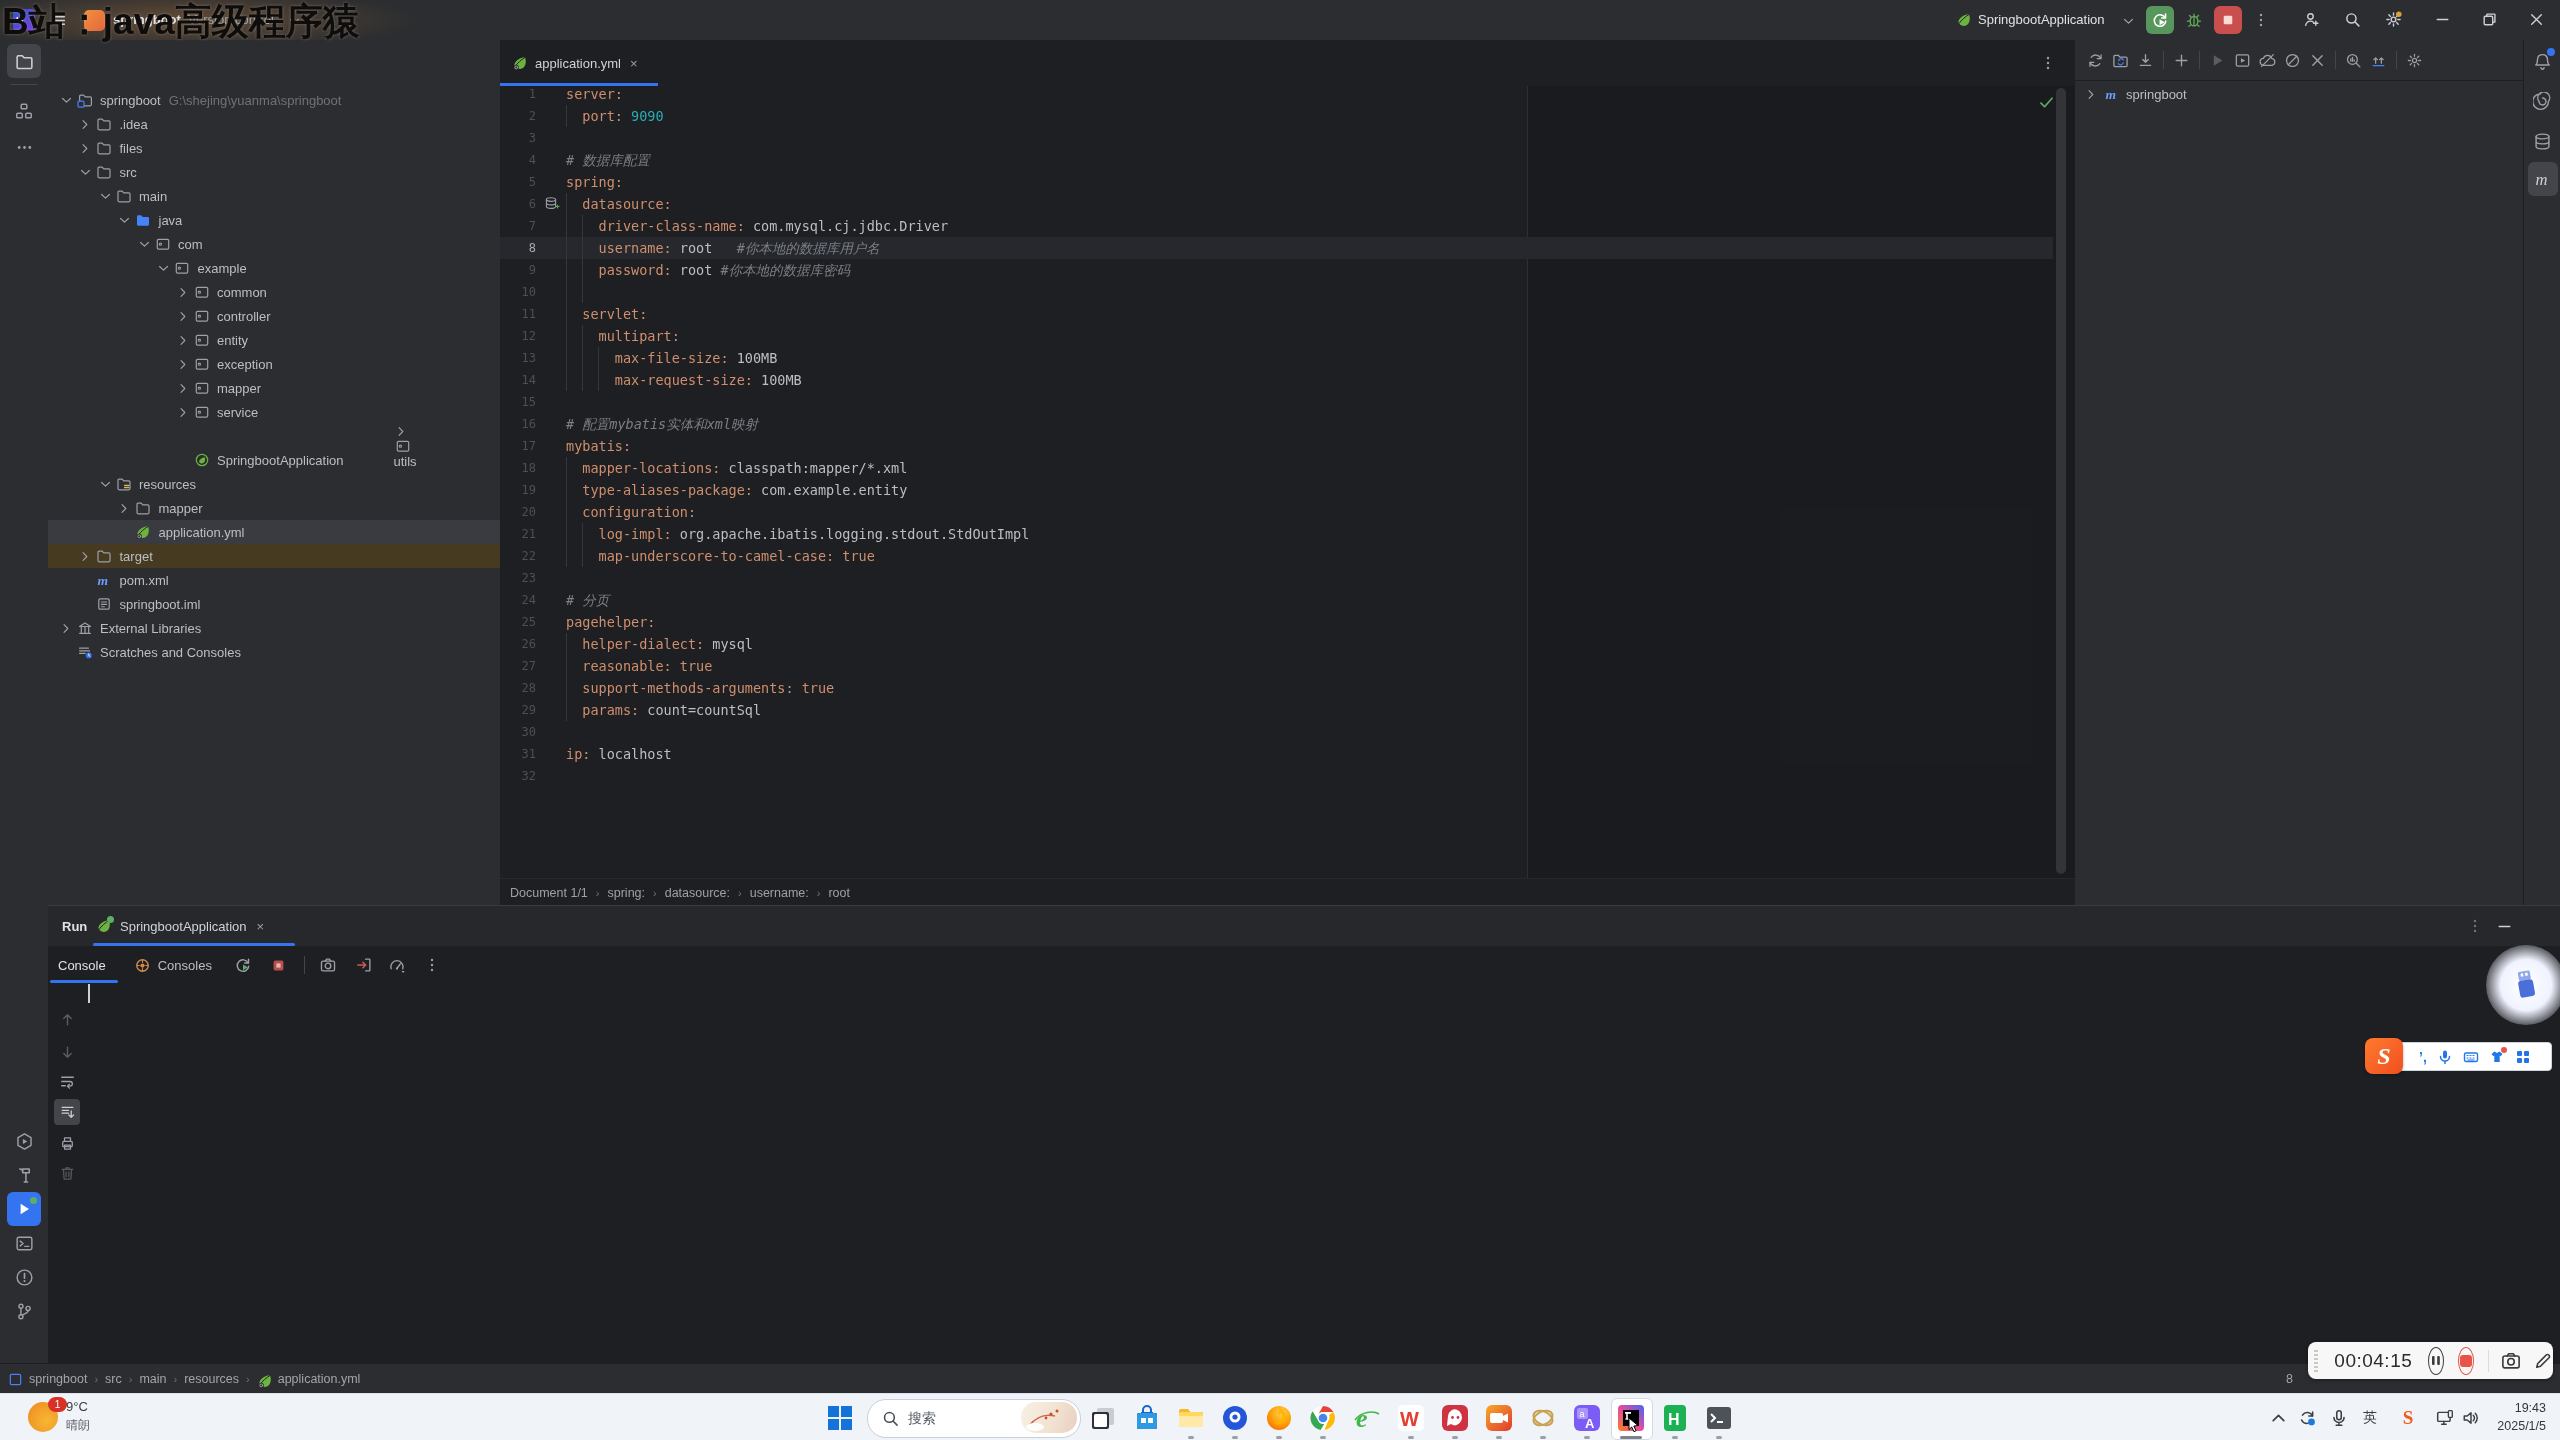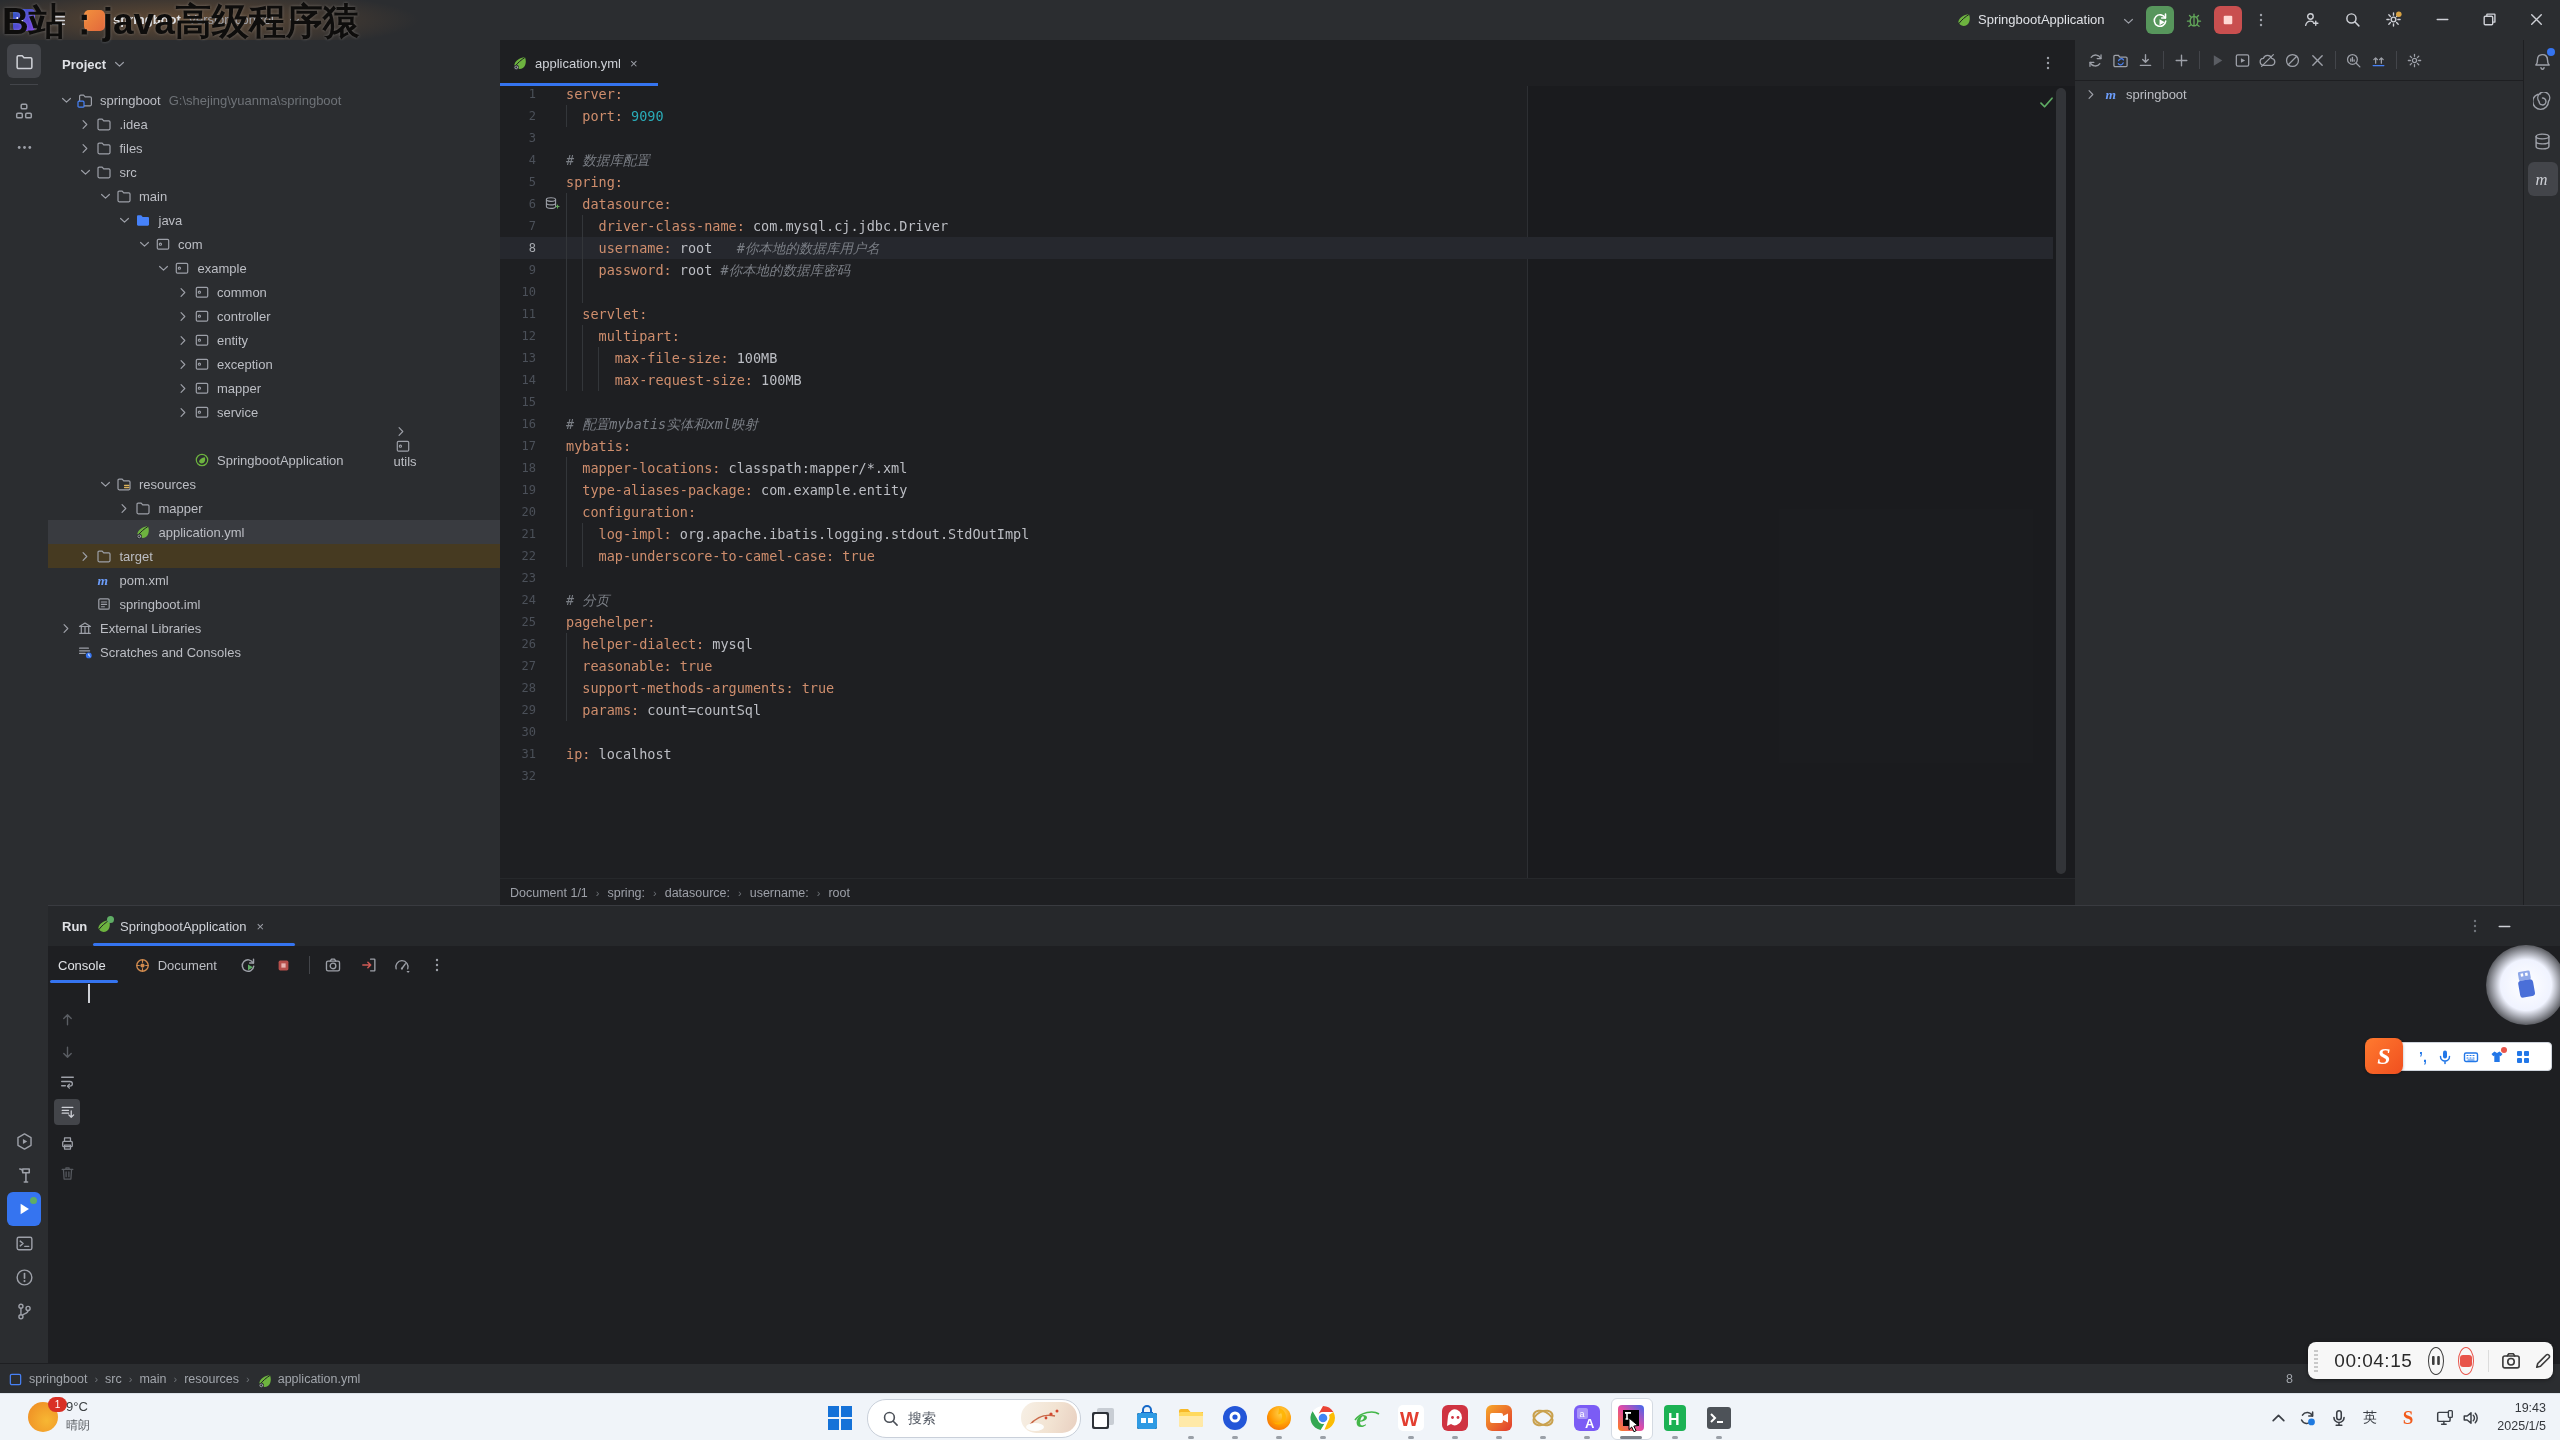--- a/index.html
+++ b/index.html
@@ -222,28 +222,20 @@
     <div class="stripicon" style="top: 1254px;">
       <svg width="19" height="19" viewBox="0 0 16 16" fill="none" stroke-linecap="round" stroke-linejoin="round">
         <circle cx="5" cy="3.6" r="1.7" stroke="#9da0a8" stroke-width="1.2"></circle>
         <circle cx="11" cy="5.4" r="1.7" stroke="#9da0a8" stroke-width="1.2"></circle>
         <circle cx="5" cy="12.4" r="1.7" stroke="#9da0a8" stroke-width="1.2"></circle>
         <path d="M5 5.3v5.4M11 7.1c0 2.3-2.5 2.6-4.3 3.6" stroke="#9da0a8" stroke-width="1.2"></path>
       </svg>
     </div>
   </div>
 <div id="project" class="abs">
-    <div id="project-header">
-      <span>Project</span>
-      <span style="margin-left:7px;display:inline-flex">
-        <svg width="13" height="13" viewBox="0 0 16 16" fill="none" stroke-linecap="round" stroke-linejoin="round">
-          <path d="M3.2 5.5 8 10.1 12.8 5.5" stroke="#9da0a8" stroke-width="1.4"></path>
-        </svg>
-      </span>
-    </div>
     <div class="treerow" style="top: 48px; padding-left: 11px;">
       <span class="chev">
         <svg width="13" height="13" viewBox="0 0 16 16" fill="none" stroke-linecap="round" stroke-linejoin="round">
           <path d="M3.2 5.5 8 10.1 12.8 5.5" stroke="#9da0a8" stroke-width="1.4"></path>
         </svg>
       </span>
       <span class="ticon">
         <svg width="16" height="16" viewBox="0 0 16 16" fill="none" stroke-linecap="round" stroke-linejoin="round">
           <path d="M2.6 4.4c0-.7.5-1.2 1.2-1.2h2.8l1.5 1.7h5.1c.7 0 1.2.5 1.2 1.2v6.5c0 .7-.5 1.2-1.2 1.2H3.8c-.7 0-1.2-.5-1.2-1.2z" stroke="#9da0a8" stroke-width="1.2"></path>
           <rect x="1" y="9.2" width="6" height="6" rx="1" fill="#2b2d30" stroke="#4682fa" stroke-width="1.2"></rect>
@@ -839,21 +831,21 @@
     <div id="run-toolbar">
       <span id="console-tab">Console</span>
       <span id="actuator-tab">
         <span style="display:inline-flex;margin-right:7px">
           <svg width="17" height="17" viewBox="0 0 16 16" fill="none" stroke-linecap="round" stroke-linejoin="round">
             <circle cx="8" cy="8" r="5.4" stroke="#d08a4e" stroke-width="1.3"></circle>
             <circle cx="8" cy="8" r="2" fill="#d08a4e"></circle>
             <path d="M8 2.6V5M8 11v2.4M2.6 8H5M11 8h2.4" stroke="#d08a4e" stroke-width="1.1"></path>
           </svg>
         </span>
-        <span>Document</span>
+        <span>Consoles</span>
       </span>
       <div class="rticon" style="margin-left: 18px;">
         <svg width="18" height="18" viewBox="0 0 16 16" fill="none" stroke-linecap="round" stroke-linejoin="round">
           <path d="M12.6 6.2A5.1 5.1 0 1 0 13.1 9" stroke="#9da0a8" stroke-width="1.3"></path>
           <path d="M12.9 2.8v3.4H9.5" stroke="#9da0a8" stroke-width="1.3"></path>
           <path d="M8 7.6l4.4 2.5L8 12.6z" fill="#5fad65"></path>
         </svg>
       </div>
       <div class="rticon" style="margin-left: 10px;">
         <svg width="17" height="17" viewBox="0 0 16 16" fill="none" stroke-linecap="round" stroke-linejoin="round">

